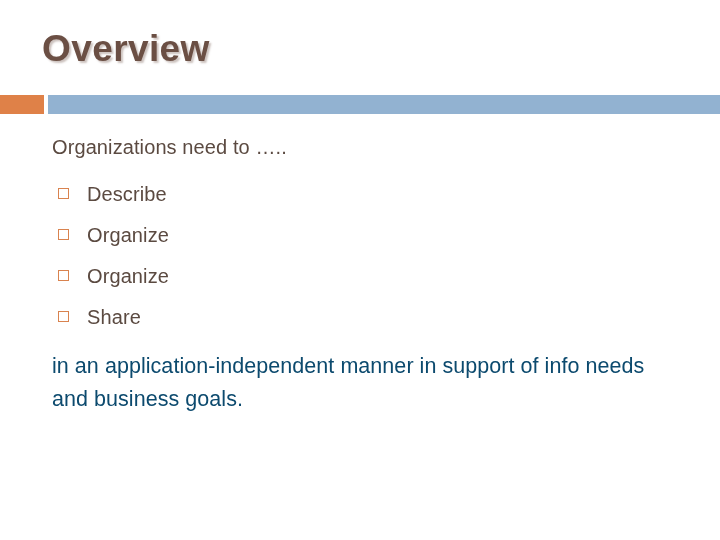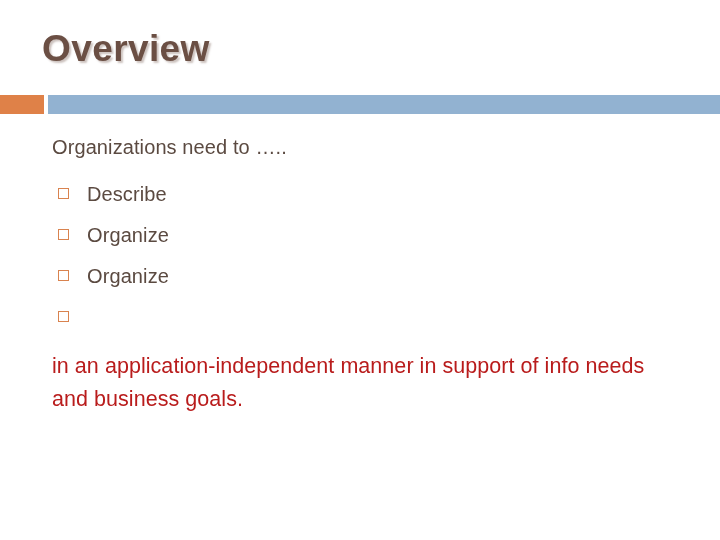--- a/index.html
+++ b/index.html
@@ -101,21 +101,21 @@
   .bullet-label {
     font-size: 20px;
     color: #5b4a41;
     line-height: 28px;
     letter-spacing: 0.1px;
   }
 
   .closing-para {
     margin-top: 13px;
     font-size: 21.5px;
-    color: #b91c1c;
+    color: #0c4a6e;
     line-height: 33px;
     letter-spacing: 0.05px;
     max-width: 610px;
   }
 </style>
 </head>
 <body>
 
 <div class="slide">
 
@@ -138,19 +138,20 @@
       <li>
         <span class="bullet-marker"></span>
         <span class="bullet-label">Organize</span>
       </li>
       <li>
         <span class="bullet-marker"></span>
         <span class="bullet-label">Organize</span>
       </li>
       <li>
         <span class="bullet-marker"></span>
+        <span class="bullet-label">Share</span>
       </li>
     </ul>
 
     <div class="closing-para">in an application-independent manner in support of info needs and business goals.</div>
 
   </div>
 </div>
 
 </body></html>

